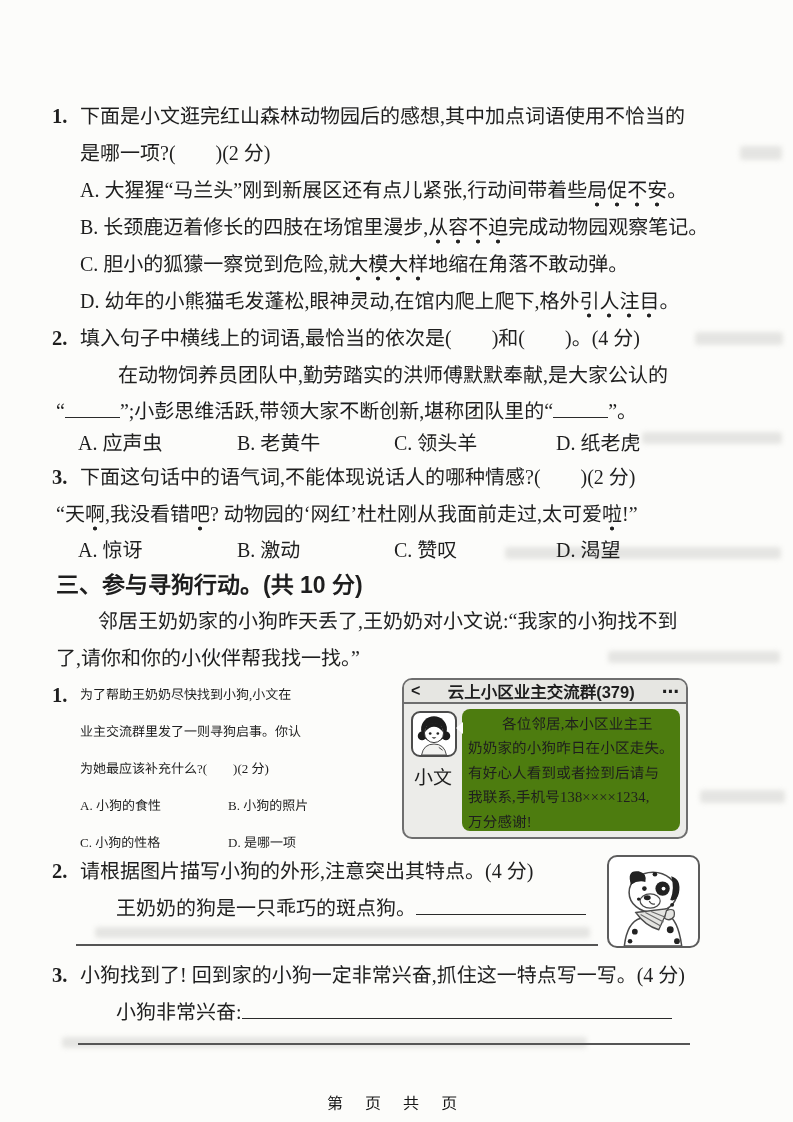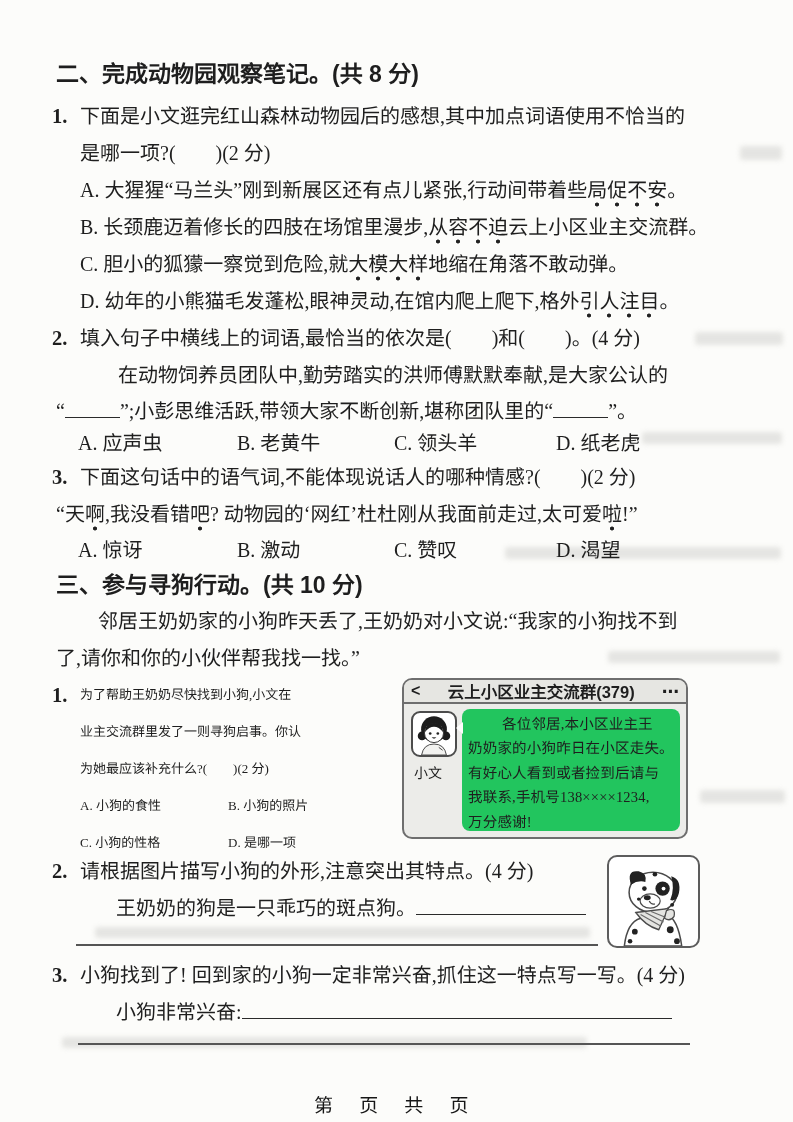--- a/index.html
+++ b/index.html
@@ -17,36 +17,36 @@
   .blank{display:inline-block;width:55px;height:0.95em;border-bottom:1.7px solid #2a2a2a;}
   .ansline{display:inline-block;height:0.95em;border-bottom:1.7px solid #2a2a2a;}
   .w170{width:170px;} .w430{width:430px;}
   .optgrid span{display:inline-block;}
   .og1{width:159px;} .og2{width:157px;} .og3{width:162px;}
   .s3q1 .line{font-size:13px;}
   .colA{width:148px;display:inline-block;}
   .hr{position:absolute;height:0;border-bottom:2px solid #555;}
   .footer{position:absolute;left:0;right:0;text-align:center;
           font-family:"Liberation Sans","DejaVu Sans",sans-serif;
-          font-size:19px;letter-spacing:0.55em;color:#161616;}
+          font-size:16px;letter-spacing:0.55em;color:#161616;}
   
   .chat{position:absolute;left:402px;top:678px;width:286px;height:161px;box-sizing:border-box;
         border:2px solid #6e6e6e;border-radius:10px;background:#ecece9;
         font-family:"Liberation Sans","DejaVu Sans",sans-serif;}
   .chat-header{height:24px;display:flex;align-items:center;padding:0 7px;box-sizing:border-box;
         border-bottom:2px solid #6e6e6e;background:#e6e6e2;border-radius:8px 8px 0 0;}
   .chat-back{font-weight:bold;font-size:16px;line-height:20px;}
   .chat-title{flex:1;text-align:center;font-weight:bold;font-size:16.5px;}
   .chat-more{font-weight:bold;font-size:17px;}
   .chat-body{position:relative;height:133px;}
   .chat-avatar{position:absolute;left:7px;top:7px;width:46px;height:46px;box-sizing:border-box;
         border:2px solid #4c4c4c;border-radius:9px;background:#fff;overflow:hidden;}
-  .chat-sender{position:absolute;left:10px;top:58px;font-size:14px;
+  .chat-sender{position:absolute;left:10px;top:58px;font-size:19px;
         font-family:Liberation Mono, monospace;}
-  .chat-bubble{position:absolute;left:58px;top:5px;right:6px;bottom:6px;background:#22c55e;
+  .chat-bubble{position:absolute;left:58px;top:5px;right:6px;bottom:6px;background:#4d7c0f;
         border-radius:8px;padding:3px 6px;box-sizing:border-box;}
   .chat-bubble::before{content:"";position:absolute;left:-6px;top:13px;
         border-top:6px solid transparent;border-bottom:6px solid transparent;
         border-right:7px solid #fdfdfc;}
   .msg{font-size:14.5px;line-height:24.4px;letter-spacing:0.2px;white-space:nowrap;
        font-family:"Liberation Serif","DejaVu Serif",serif;}
   .msg.l1{text-indent:34px;}
   .dogframe{position:absolute;left:607px;top:855px;width:93px;height:93px;box-sizing:border-box;
         border:2px solid #5d5d5d;border-radius:10px;background:#fff;overflow:hidden;}
   .bleed{position:absolute;background:#d2d2cf;filter:blur(2.5px);opacity:.55;border-radius:3px;}
@@ -58,28 +58,27 @@
 
   <div class="bleed" style="left:740px;top:146px;width:42px;height:14px"></div>
   <div class="bleed" style="left:695px;top:332px;width:88px;height:13px"></div>
   <div class="bleed" style="left:642px;top:432px;width:140px;height:12px"></div>
   <div class="bleed" style="left:505px;top:547px;width:276px;height:12px"></div>
   <div class="bleed" style="left:608px;top:651px;width:172px;height:12px"></div>
   <div class="bleed" style="left:700px;top:790px;width:85px;height:13px"></div>
   <div class="bleed" style="left:95px;top:927px;width:495px;height:11px"></div>
   <div class="bleed" style="left:62px;top:1037px;width:525px;height:11px"></div>
 
-  <div class="abs h" style="top:59px;left:56px">二、完成动物园观察笔记。(共 8 分)</div>
 
   <div class="abs qnum" style="top:101px;left:52px">1.</div>
   <div class="abs line" style="top:101px;left:80px">下面是小文逛完红山森林动物园后的感想,其中加点词语使用不恰当的</div>
   <div class="abs line" style="top:138px;left:80px">是哪一项?(　　)(2 分)</div>
 
   <div class="abs line" style="top:175px;left:80px"><span>A.</span> <span>大猩猩“马兰头”刚到新展区还有点儿紧张,行动间带着些</span><span class="emdot">局促不安</span><span>。</span></div>
-  <div class="abs line" style="top:212px;left:80px"><span>B.</span> <span>长颈鹿迈着修长的四肢在场馆里漫步,</span><span class="emdot">从容不迫</span><span>云上小区业主交流群。</span></div>
+  <div class="abs line" style="top:212px;left:80px"><span>B.</span> <span>长颈鹿迈着修长的四肢在场馆里漫步,</span><span class="emdot">从容不迫</span><span>完成动物园观察笔记。</span></div>
   <div class="abs line" style="top:249px;left:80px"><span>C.</span> <span>胆小的狐獴一察觉到危险,就</span><span class="emdot">大模大样</span><span>地缩在角落不敢动弹。</span></div>
   <div class="abs line" style="top:286px;left:80px"><span>D.</span> <span>幼年的小熊猫毛发蓬松,眼神灵动,在馆内爬上爬下,格外</span><span class="emdot">引人注目</span><span>。</span></div>
 
   <div class="abs qnum" style="top:323px;left:52px">2.</div>
   <div class="abs line" style="top:323px;left:80px">填入句子中横线上的词语,最恰当的依次是(　　)和(　　)。(4 分)</div>
   <div class="abs line ind62" style="top:360px;left:56px">在动物饲养员团队中,勤劳踏实的洪师傅默默奉献,是大家公认的</div>
   <div class="abs line" style="top:396px;left:56px"><span>“</span><span class="blank"></span><span>”;小彭思维活跃,带领大家不断创新,堪称团队里的“</span><span class="blank"></span><span>”。</span></div>
   <div class="abs line optgrid" style="top:428px;left:78px"><span class="og1">A. 应声虫</span><span class="og2">B. 老黄牛</span><span class="og3">C. 领头羊</span><span>D. 纸老虎</span></div>
 
   <div class="abs qnum" style="top:462px;left:52px">3.</div>

